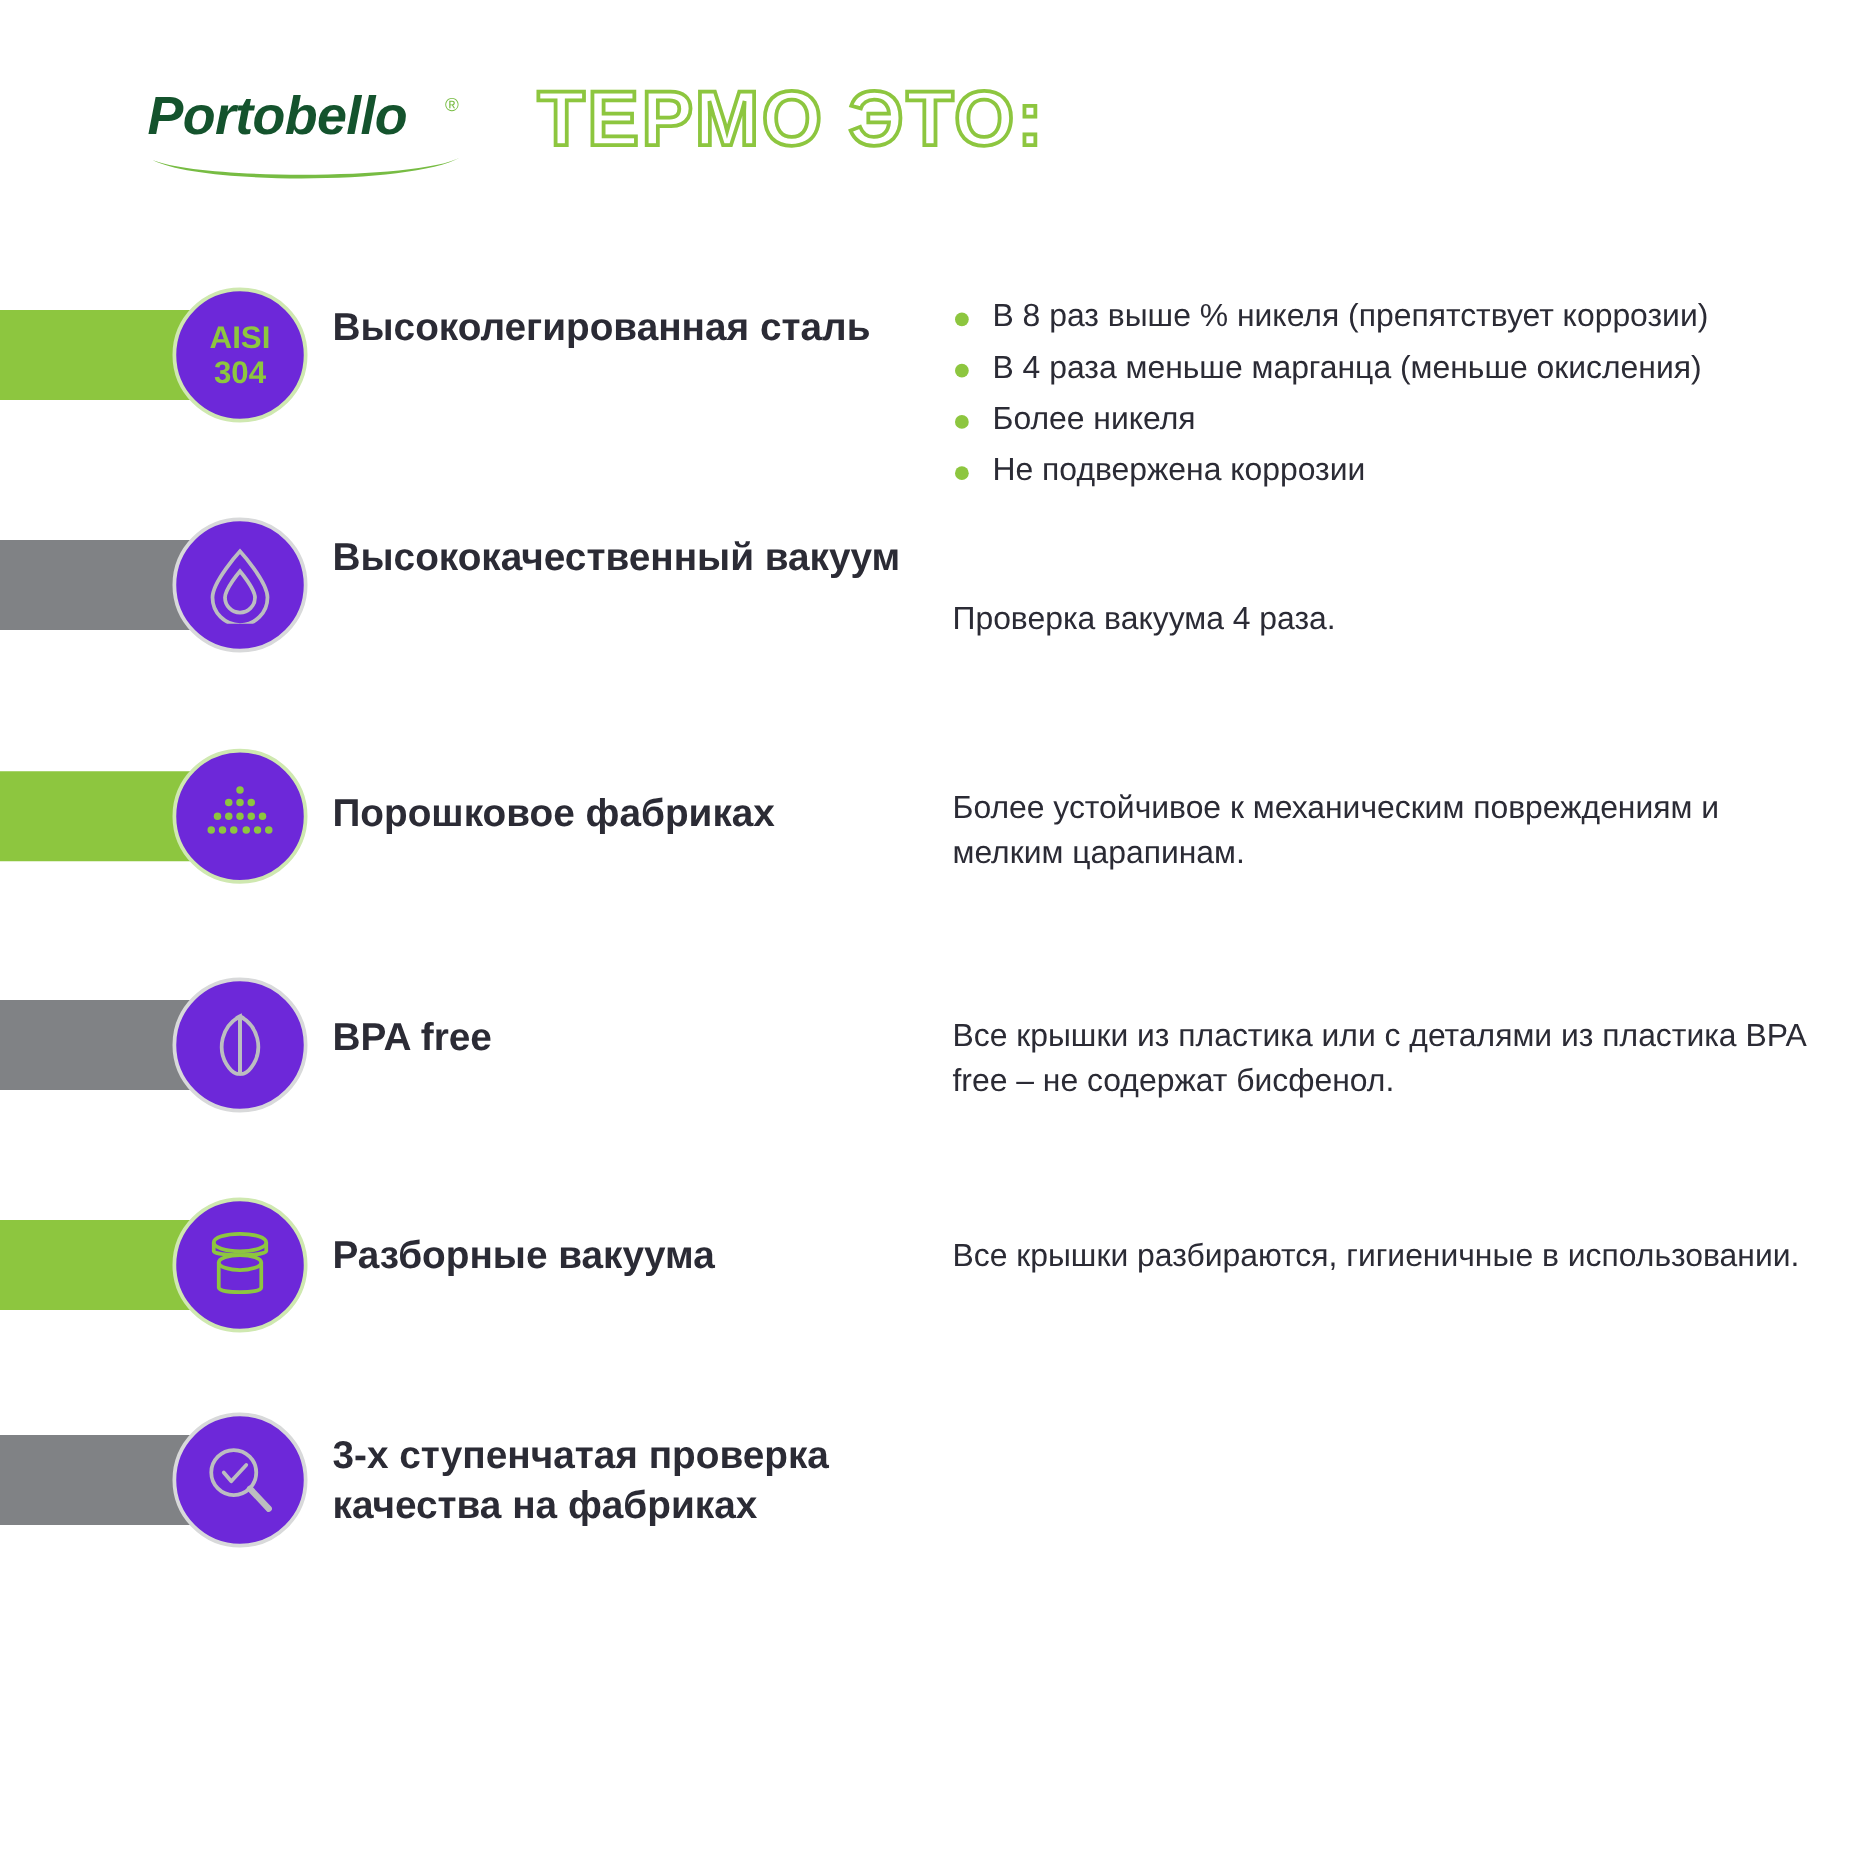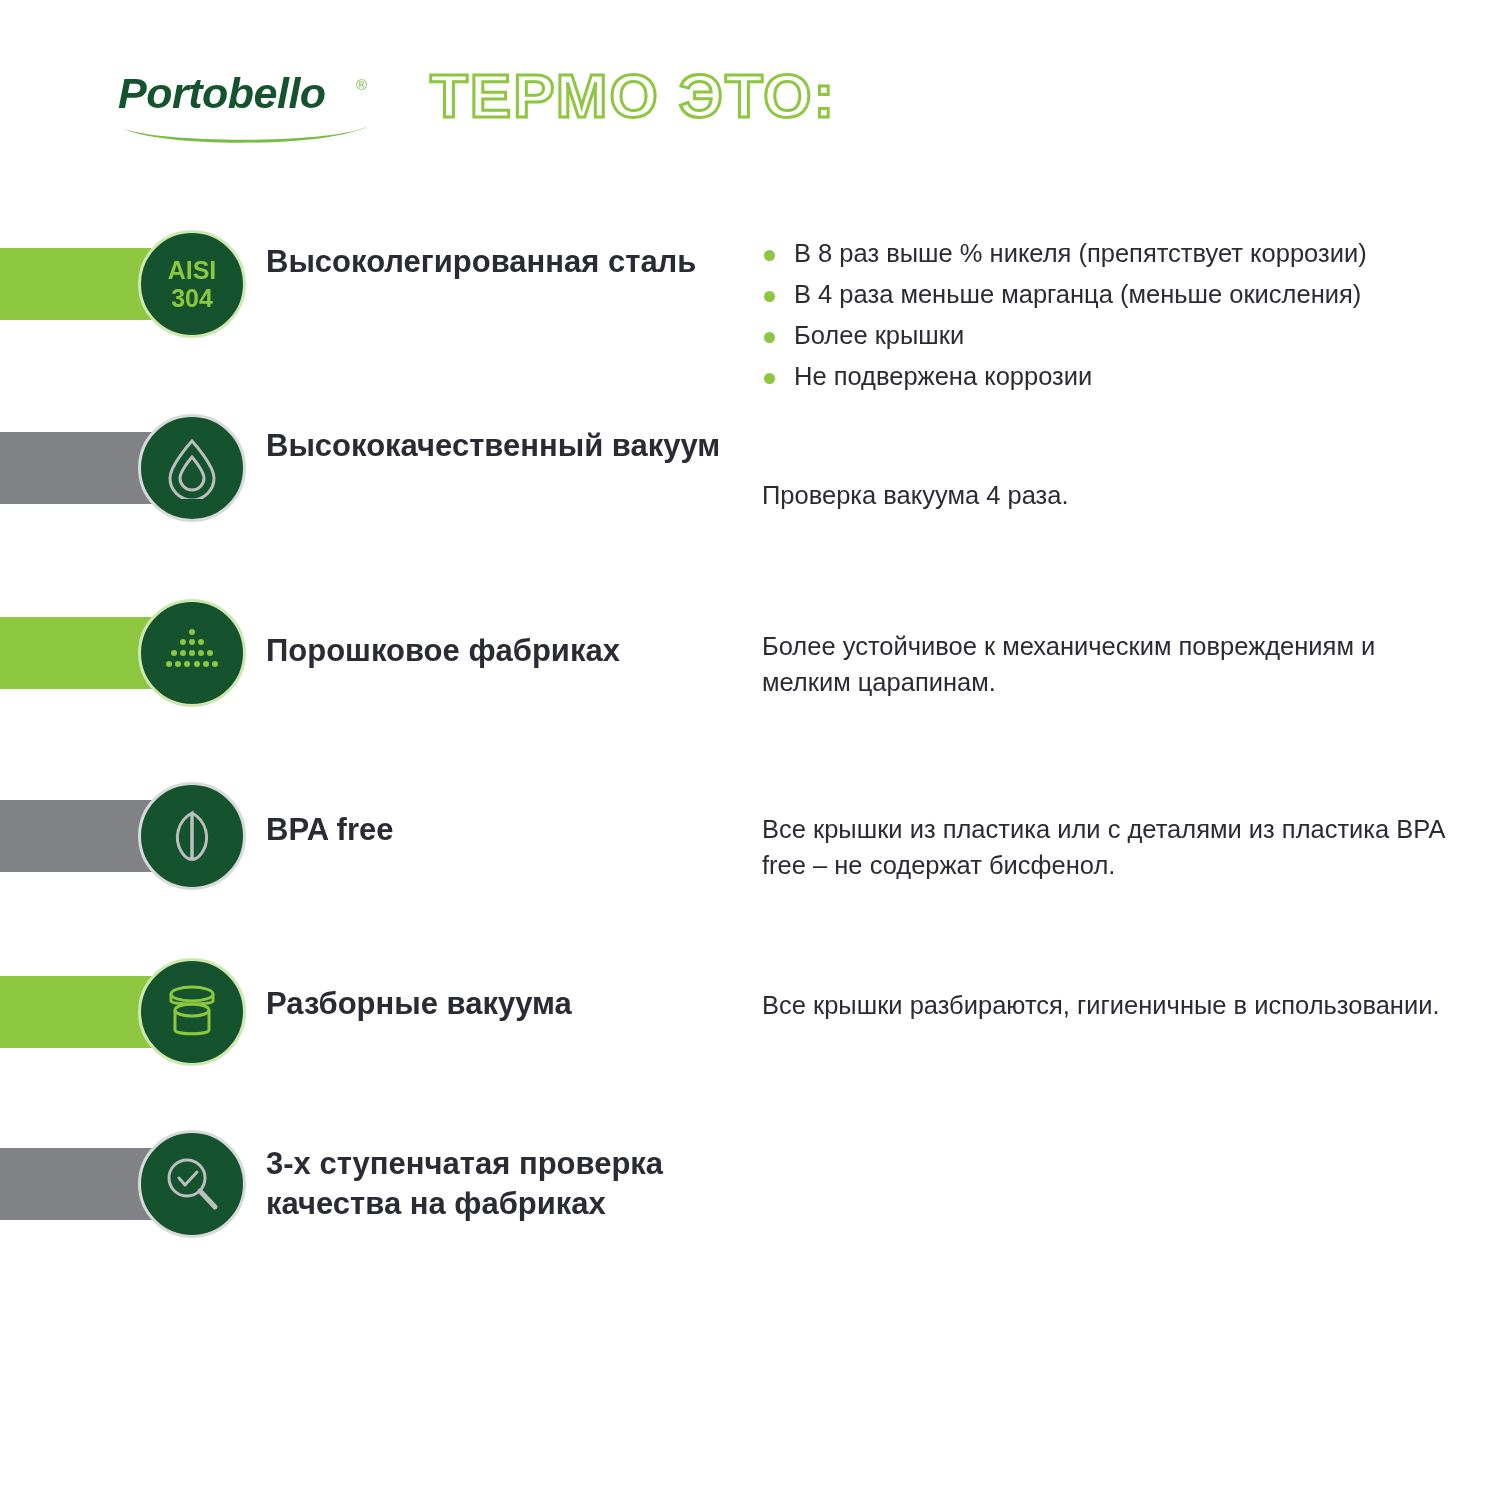--- a/index.html
+++ b/index.html
@@ -88,21 +88,21 @@
   .bar.green { background: #8dc63f; }
   .bar.grey  { background: #808285; }
 
   .badge {
     position: absolute;
     left: 138px;
     top: -18px;
     width: 108px;
     height: 108px;
     border-radius: 50%;
-    background: #14532d;
+    background: #6d28d9;
     box-sizing: border-box;
     display: flex;
     align-items: center;
     justify-content: center;
   }
   .badge.green { border: 3px solid #cfe8b0; }
   .badge.grey  { border: 3px solid #d8d9da; }
 
   .badge .aisi {
     text-align: center;
@@ -181,21 +181,21 @@
     <div class="aisi">
       <div>AISI</div>
       <div>304</div>
     </div>
   </div>
   <div class="title">Высоколегированная сталь</div>
   <div class="desc" style="top:-10px;">
     <ul class="bullets">
       <li>В 8 раз выше % никеля (препятствует коррозии)</li>
       <li>В 4 раза меньше марганца (меньше окисления)</li>
-      <li>Более крышки</li>
+      <li>Более никеля</li>
       <li>Не подвержена коррозии</li>
     </ul>
   </div>
 </div>
 
 <div class="row" style="top:432px;">
   <div class="bar grey"></div>
   <div class="badge grey">
     <svg class="icon-svg" width="60" height="62" viewBox="0 0 60 62">
       <path d="M30 4 C 30 4, 8 28, 8 41 A 22 22 0 0 0 52 41 C 52 28, 30 4, 30 4 Z" fill="none" stroke="#bcbec0" stroke-width="3"></path>

